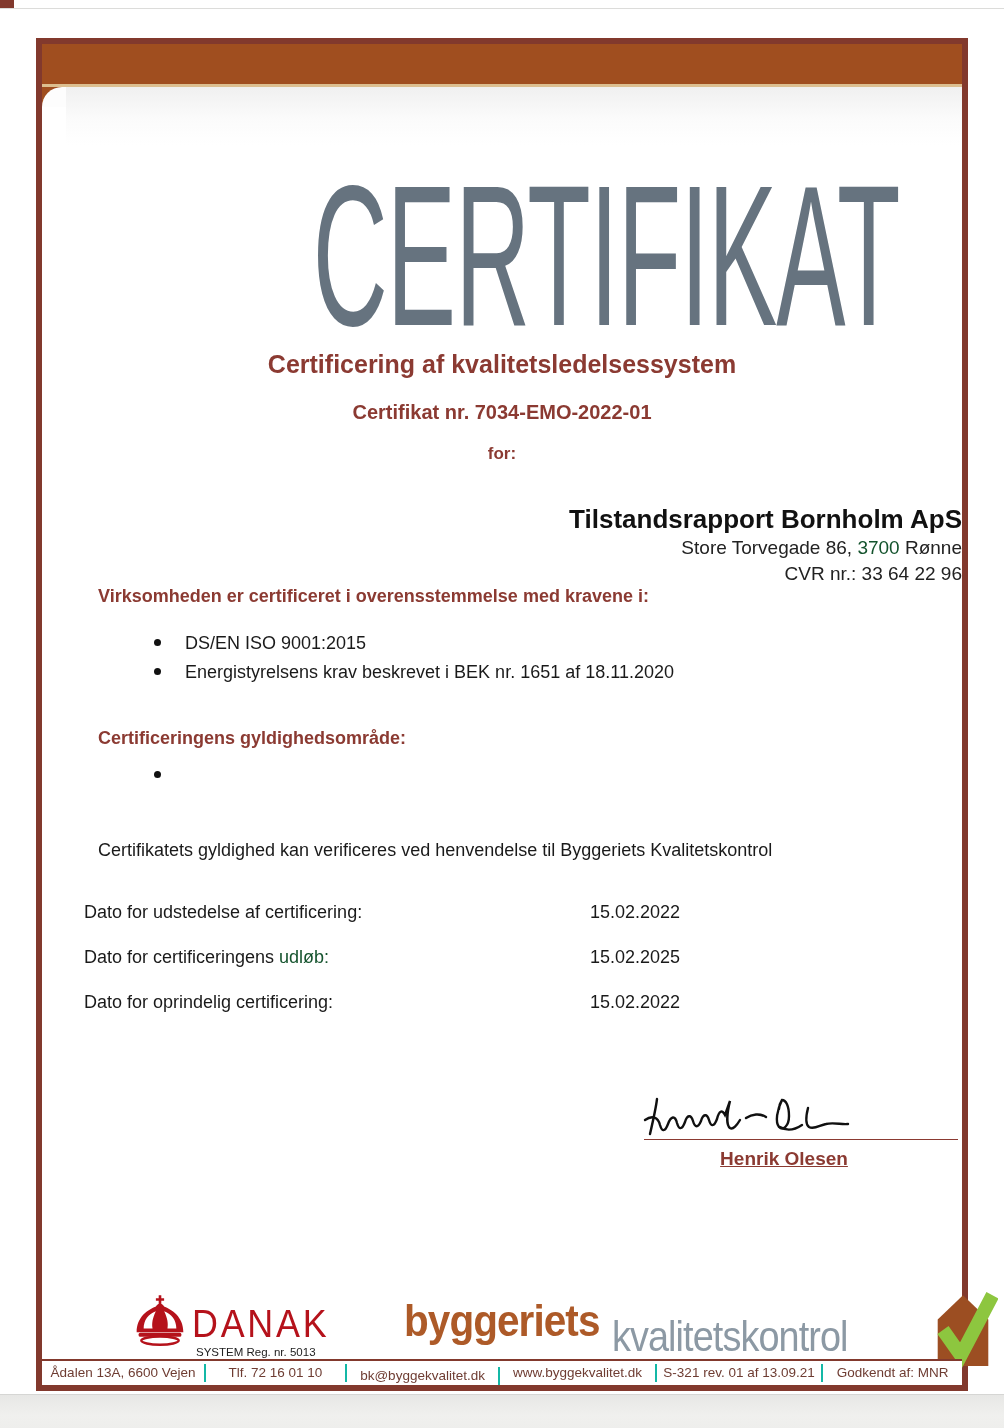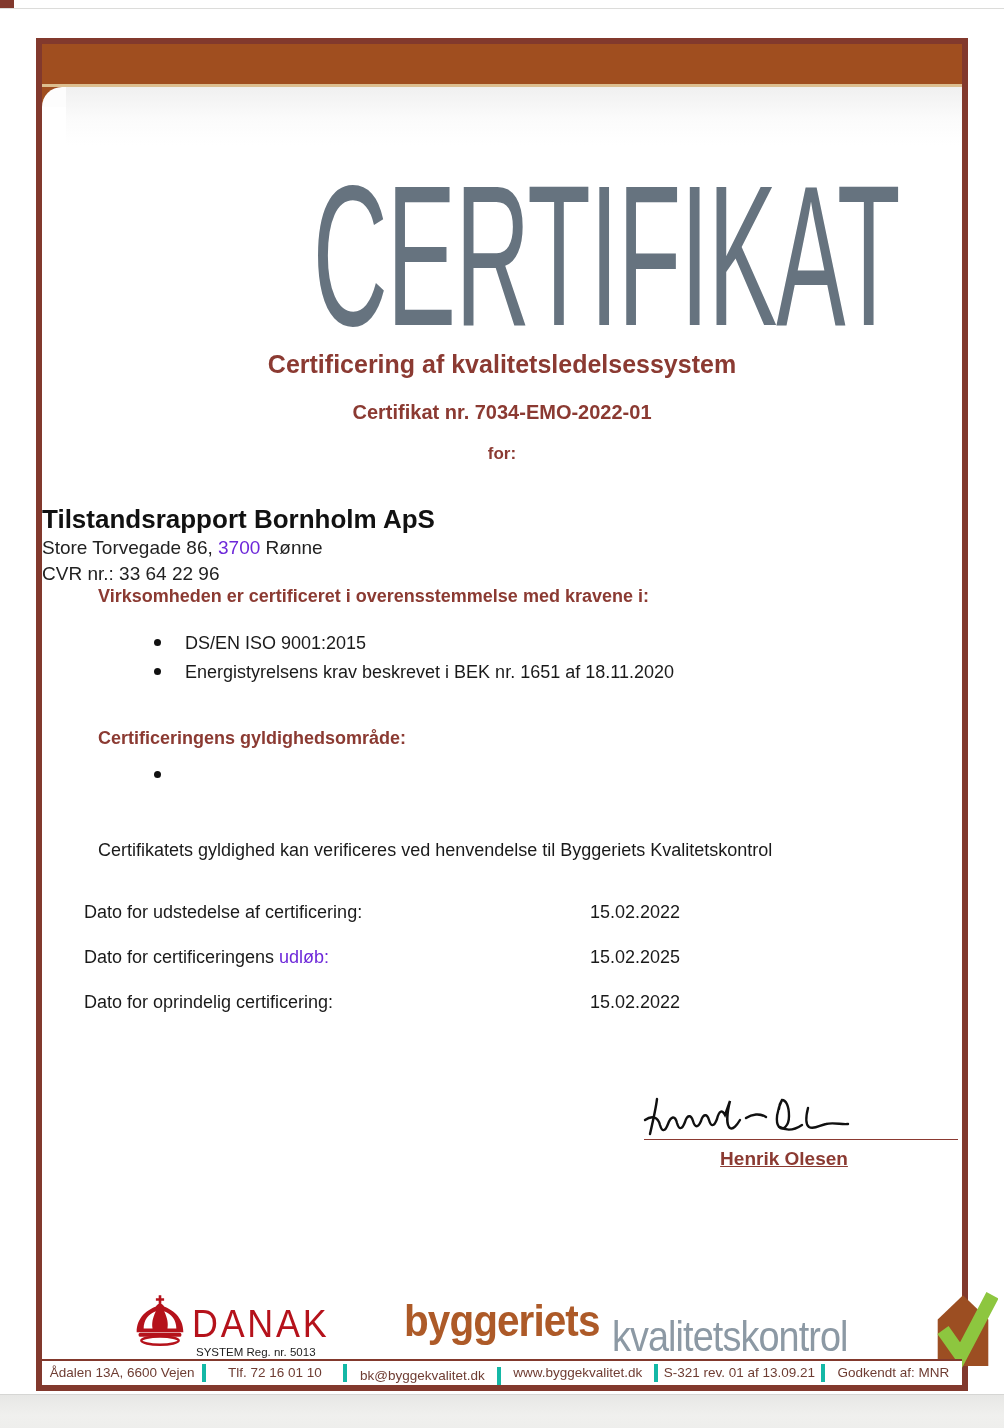--- a/index.html
+++ b/index.html
@@ -27,24 +27,24 @@
   .big-title span{display:inline-block;font-size:200px;line-height:1;font-weight:400;
     color:#66737f;transform:scaleX(0.52);transform-origin:center;white-space:nowrap;letter-spacing:-2px;}
 
   .subtitle{position:absolute;left:0;top:306px;width:100%;text-align:center;
     font-size:25px;font-weight:bold;color:#8b3a32;}
   .certno{position:absolute;left:0;top:357px;width:100%;text-align:center;
     font-size:20px;font-weight:bold;color:#8b3a32;}
   .forlabel{position:absolute;left:0;top:400px;width:100%;text-align:center;
     font-size:17px;font-weight:bold;color:#8b3a32;}
 
-  .company{position:absolute;left:0;top:460px;width:100%;text-align:left;}
+  .company{position:absolute;left:0;top:460px;width:100%;text-align:right;}
   .company .name{font-size:26px;font-weight:bold;color:#111;line-height:1.2;}
   .company .addr,.company .cvr{font-size:19px;color:#222;line-height:1.35;}
-  .navy{color:#6d28d9;}
+  .navy{color:#14532d;}
 
   .sec-heading{position:absolute;left:56px;font-size:18px;font-weight:bold;color:#8b3a32;}
   .h-req{top:542px;}
   .h-scope{top:684px;}
 
   .blist{position:absolute;left:112px;margin:0;padding:0;list-style:none;}
   .l-req{top:585px;}
   .l-scope{top:730px;}
   .blist li{display:flex;align-items:baseline;font-size:18px;color:#1a1a1a;line-height:29px;}
   .blist .dot{width:7px;height:7px;border-radius:50%;background:#111;margin-right:24px;
@@ -71,21 +71,21 @@
   .bklogo{position:absolute;left:362px;top:1244px;width:600px;height:80px;}
   .bk1{position:absolute;left:0;top:8px;font-size:44px;font-weight:bold;color:#ad5a28;
     letter-spacing:-1px;transform:scaleX(0.92);transform-origin:left;}
   .bk2{position:absolute;left:208px;top:25px;font-size:42px;font-weight:400;color:#8c99a4;
     letter-spacing:-1px;transform:scaleX(0.9);transform-origin:left;}
   .bk-house{position:absolute;left:524px;top:2px;}
 
   .footerbar{position:absolute;left:0;bottom:0;width:100%;height:24px;
     border-top:2px solid #82392d;display:flex;align-items:center;background:#fff;}
   .fcell{flex:1 1 0;text-align:center;font-size:13.5px;color:#6e3c32;
-    border-right:4px solid #14b8a6;height:18px;line-height:18px;white-space:nowrap;
+    border-right:2px solid #14b8a6;height:18px;line-height:18px;white-space:nowrap;
     overflow:hidden;padding:0 4px;}
   .fcell:last-child{border-right:none;}
   .fc0{flex-grow:1.18;} .fc1{flex-grow:1.0;} .fc2{flex-grow:1.1;margin-top:6px;}
   .fc3{flex-grow:1.12;} .fc4{flex-grow:1.2;} .fc5{flex-grow:1.0;}
 </style>
 </head>
 <body>
 
 <div class="prev-page-corner"></div>
 <div class="page-gap-line"></div>

